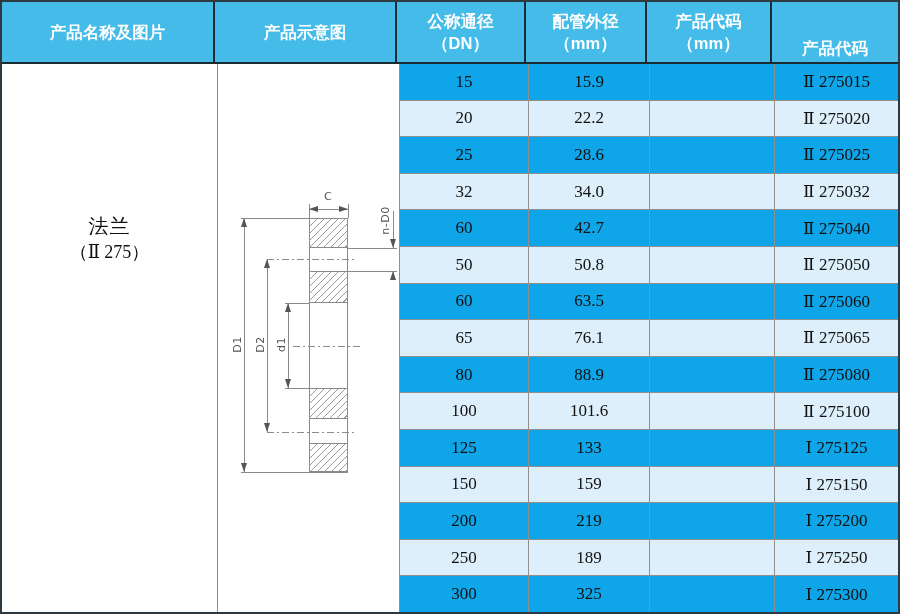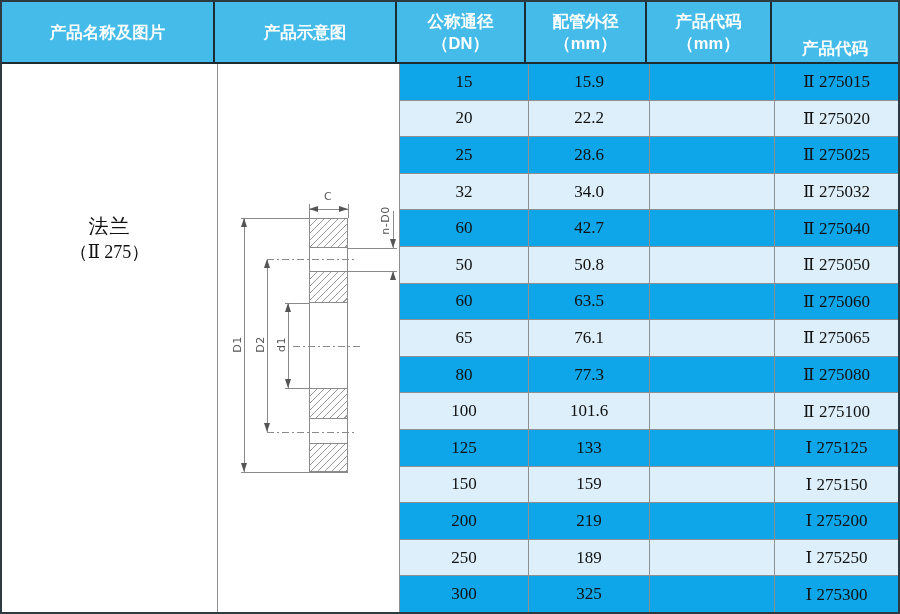--- a/index.html
+++ b/index.html
@@ -176,21 +176,21 @@
           <div class="tcell c-code">Ⅱ 275060</div>
         </div>
         <div class="trow alt">
           <div class="tcell c-dn">65</div>
           <div class="tcell c-od">76.1</div>
           <div class="tcell c-len"></div>
           <div class="tcell c-code">Ⅱ 275065</div>
         </div>
         <div class="trow">
           <div class="tcell c-dn">80</div>
-          <div class="tcell c-od">77.3</div>
+          <div class="tcell c-od">88.9</div>
           <div class="tcell c-len"></div>
           <div class="tcell c-code">Ⅱ 275080</div>
         </div>
         <div class="trow alt">
           <div class="tcell c-dn">100</div>
           <div class="tcell c-od">101.6</div>
           <div class="tcell c-len"></div>
           <div class="tcell c-code">Ⅱ 275100</div>
         </div>
         <div class="trow">

